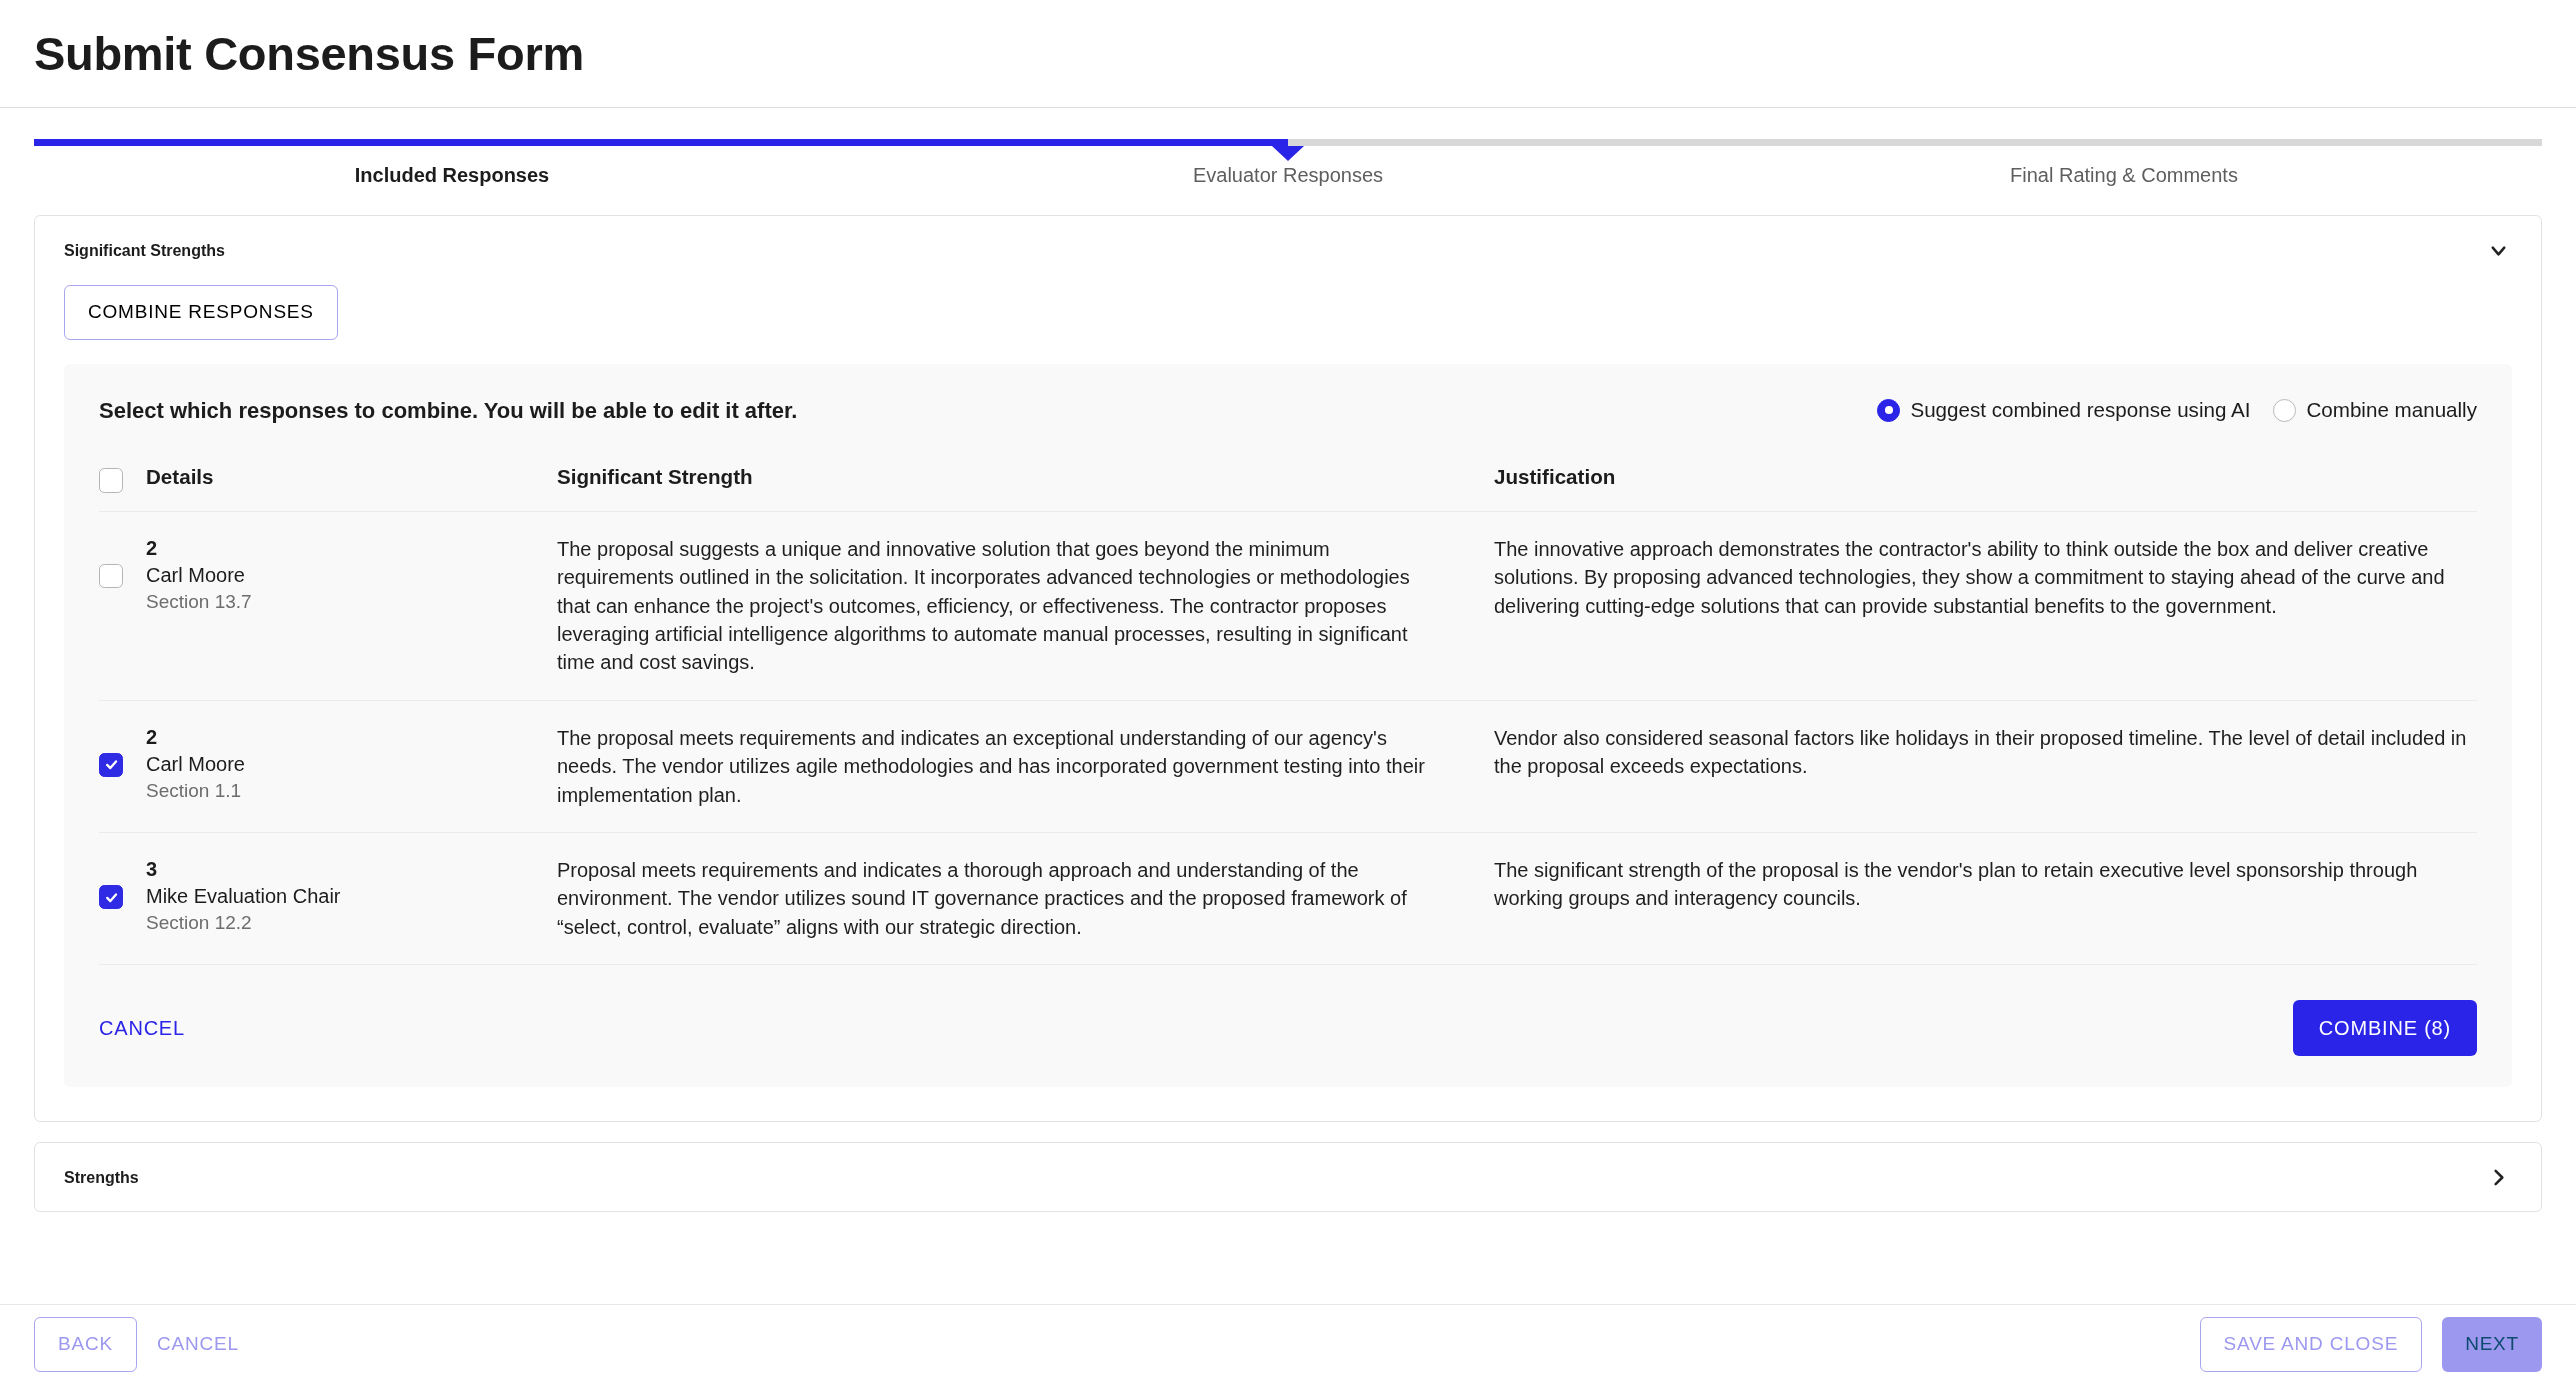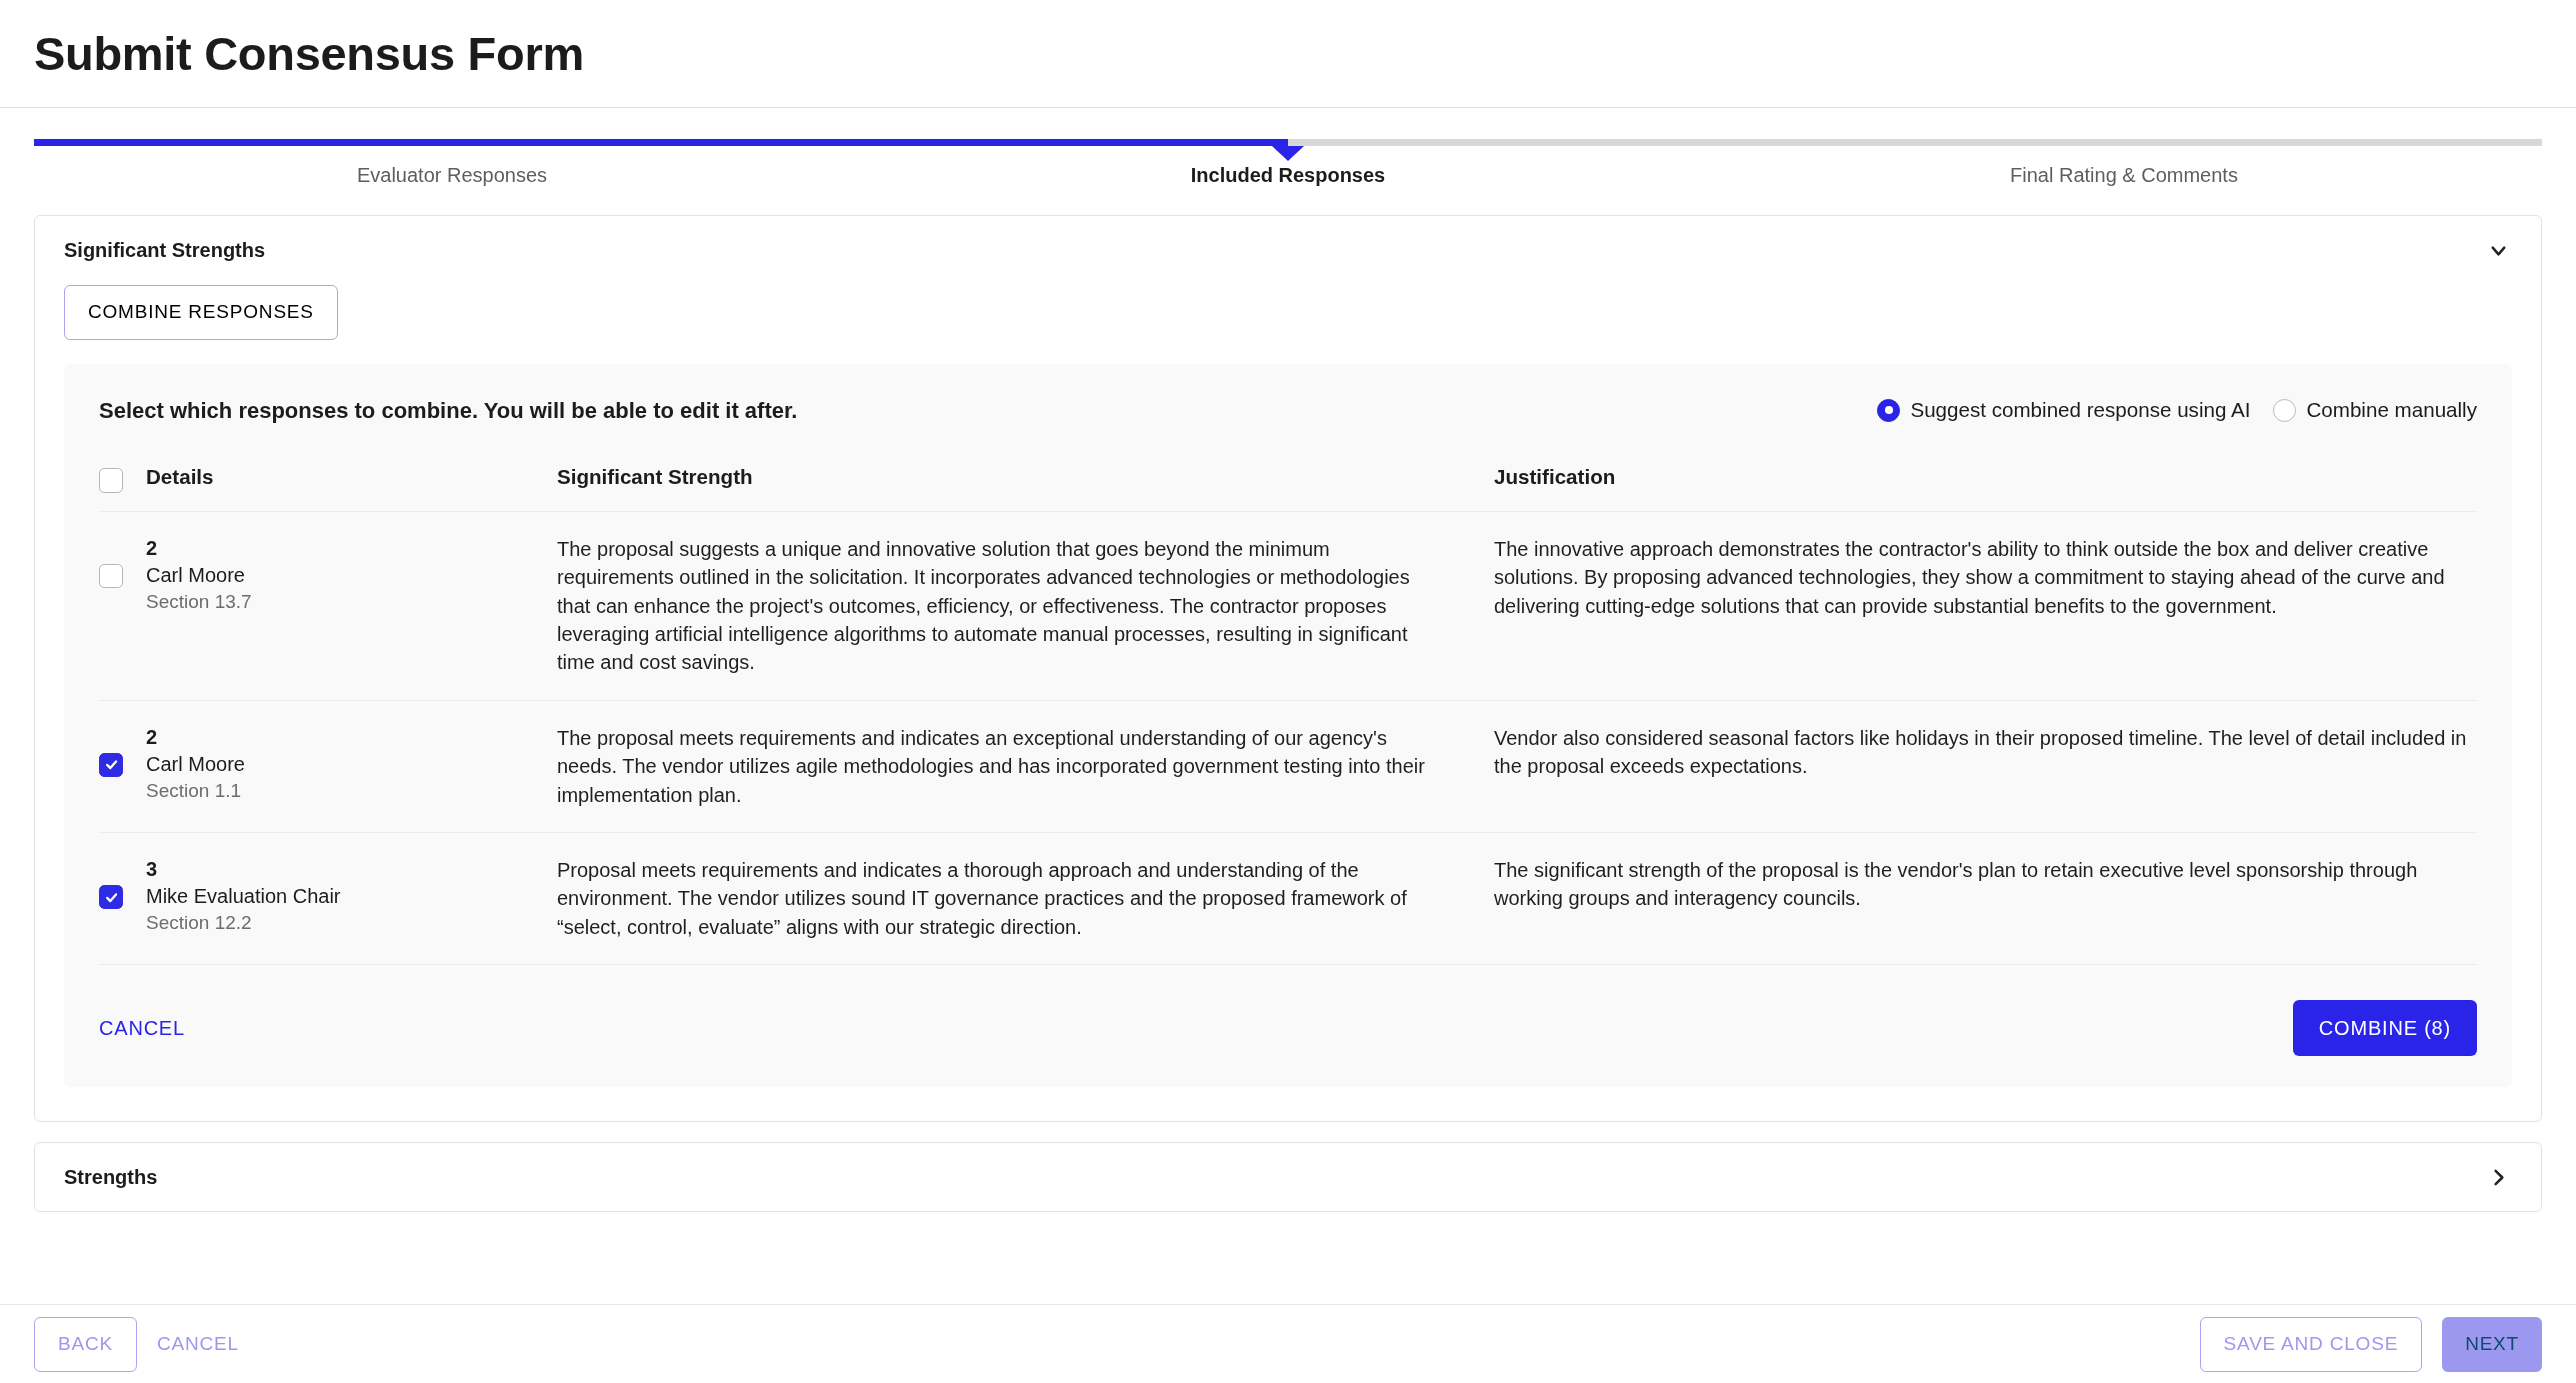--- a/index.html
+++ b/index.html
@@ -86,21 +86,21 @@
   .section-card.primary { margin-top: 17px; }
   .section-card.secondary { margin-top: 20px; }
 
   .section-head {
     display: flex;
     align-items: center;
     justify-content: space-between;
     padding: 21.3px 29px 20px 29px;
   }
   .section-title {
-    font-size: 20px;
+    font-size: 16px;
     font-weight: bold;
     color: #1c1c1c;
   }
   .chevron {
     width: 27.4px; height: 27.4px;
     display: flex; align-items: center; justify-content: center;
     color: #222222;
   }
   .chevron svg { display: block; }
 
@@ -316,22 +316,22 @@
   <div class="header">
     <div class="page-title">Submit Consensus Form</div>
   </div>
 
   <div class="stepper">
     <div class="stepper-track">
       <div class="stepper-fill"></div>
       <div class="stepper-pointer"></div>
     </div>
     <div class="stepper-labels">
+      <div class="step-label active">Included Responses</div>
       <div class="step-label">Evaluator Responses</div>
-      <div class="step-label active">Included Responses</div>
       <div class="step-label">Final Rating &amp; Comments</div>
     </div>
   </div>
 
   <div class="section-card primary">
     <div class="section-head">
       <div class="section-title">Significant Strengths</div>
       <div class="chevron">
         <svg width="23" height="23" viewBox="0 0 24 24" fill="none" stroke="#222222" stroke-width="2.6" stroke-linecap="round" stroke-linejoin="round">
             <polyline points="6 9 12 16 18 9"></polyline>

